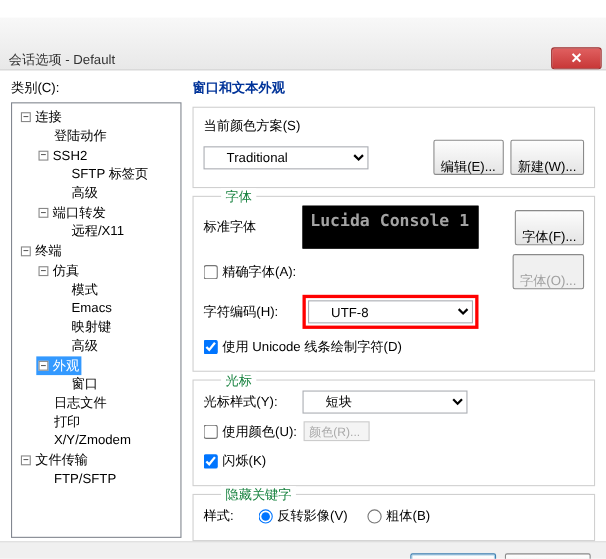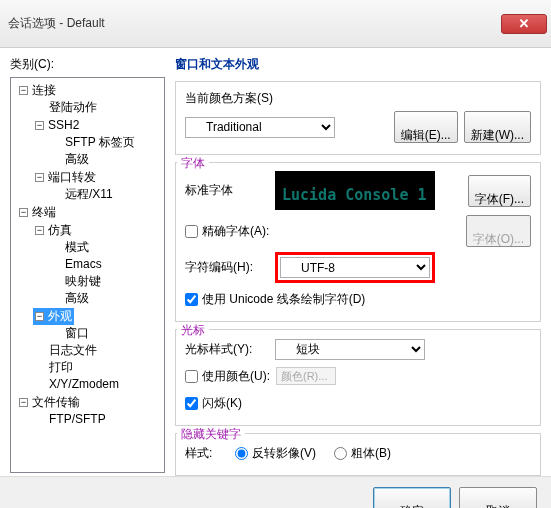--- a/index.html
+++ b/index.html
@@ -1,48 +1,48 @@
 <!DOCTYPE html>
 <html><head>
 <meta charset="utf-8">
 <style>
 * { box-sizing: border-box; margin: 0; padding: 0; font-family: "Microsoft YaHei", "SimSun", Tahoma, sans-serif; font-size: 12px; }
 body { background: #fff; width: 551px; height: 508px; overflow: hidden; }
 
-.titlebar { height: 48px; background: linear-gradient(#f8f8f8, #e8e8e8); border-bottom: 1px solid #ccc; display: flex; align-items: center; padding: 0 4px 0 8px; }
+.titlebar { height: 48px; background: linear-gradient(#f8f8f8, #e8e8e8); border-bottom: 1px solid #ccc; display: flex; align-items: flex-end; padding: 0 4px 0 8px; margin-top: 16px; }
 .titlebar .title { flex: 1; color: #333; }
 .titlebar .close { width: 46px; height: 20px; background: linear-gradient(#e06060, #c83838); border: 1px solid #a03030; border-radius: 3px; color: #fff; text-align: center; line-height: 18px; font-weight: bold; font-size: 13px; cursor: pointer; }
 
 .content { display: flex; padding: 8px 10px 0 10px; height: 428px; }
 
 .left { width: 155px; }
 .left-label { margin-bottom: 4px; }
 .tree { border: 1px solid #828790; height: 396px; overflow: auto; padding: 3px 2px; background: #fff; }
 .tree ul { list-style: none; }
 .tree li { line-height: 17px; white-space: nowrap; position: relative; }
 .node { display: inline-flex; align-items: center; cursor: pointer; padding: 0 2px; }
 .node.sel { background: #3399ff; color: #fff; }
 .box { display: inline-block; width: 9px; height: 9px; border: 1px solid #888; margin-right: 4px; text-align: center; line-height: 7px; font-size: 9px; background: #fff; color: #000; }
 .leaf { margin-left: 14px; }
 .d1 { padding-left: 4px; }
 .d2 { padding-left: 20px; }
 .d3 { padding-left: 36px; }
 
 .right { flex: 1; margin-left: 10px; }
 .group { border: 1px solid #d0d0d0; margin-bottom: 7px; padding: 8px 9px 6px 9px; position: relative; }
-.group-title { position: absolute; top: -8px; left: 1px; background: #fff; padding: 0 4px; color: #a21caf; }
+.group-title { position: absolute; top: -8px; left: 25px; background: #fff; padding: 0 4px; color: #15803d; }
 .row { display: flex; align-items: center; margin-bottom: 5px; min-height: 22px; }
 .lbl { width: 90px; }
 select, .combo { height: 21px; border: 1px solid #abadb3; background: #fff; padding: 1px 16px; }
 .btn { height: 22px; border: 1px solid #8a8a8a; background: linear-gradient(#fdfdfd, #e4e4e4); padding: 15px 6px; cursor: pointer; border-radius: 2px; }
 .btn[disabled] { color: #a0a0a0; cursor: default; background: #f0f0f0; }
 input[type=checkbox], input[type=radio] { margin-right: 4px; vertical-align: middle; }
 .chklbl { display: inline-flex; align-items: center; }
 
-.fontdisplay { background: #000; color: #0f766e; font-family: "Lucida Console", monospace; font-size: 15px; font-weight: bold; padding: 14px 6px; width: 160px; height: 39px; overflow: hidden; white-space: nowrap; border: 1px solid #000; }
+.fontdisplay { background: #000; color: #a3a3a3; font-family: "Lucida Console", monospace; font-size: 15px; font-weight: bold; padding: 3px 6px; width: 160px; height: 39px; overflow: hidden; white-space: nowrap; border: 1px solid #000; }
 
 .redbox { border: 3px solid #ff0000; padding: 2px; display: inline-block; }
 .redbox select { width: 150px; }
 
 .footer { height: 52px; border-top: 1px solid #ddd; display: flex; justify-content: flex-end; align-items: center; padding: 0 14px; gap: 8px; background: #f0f0f0; }
 .footer .btn { width: 78px; height: 24px; }
 .footer .btn.default { border: 1px solid #3c7fb1; box-shadow: 0 0 0 1px #a3d0ea inset; }
 
 .gray { color: #a0a0a0; }
 .colorswatch { display: inline-block; width: 60px; height: 18px; border: 1px solid #ccc; background: #f4f4f4; color: #aaa; font-size: 11px; text-align: left; padding: 1px 4px; }

